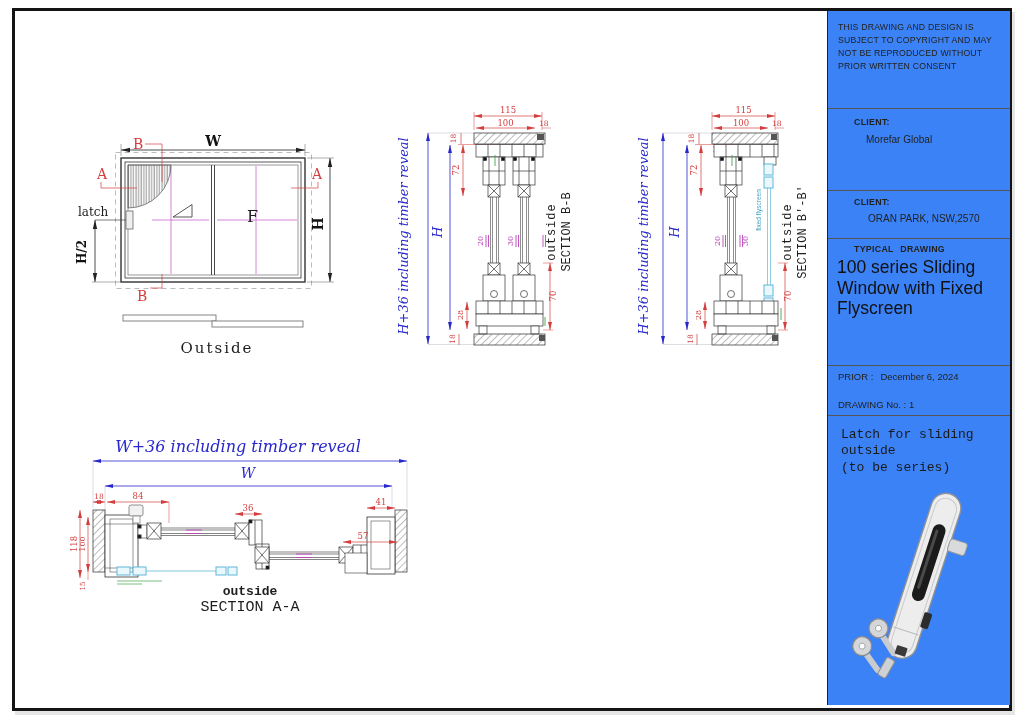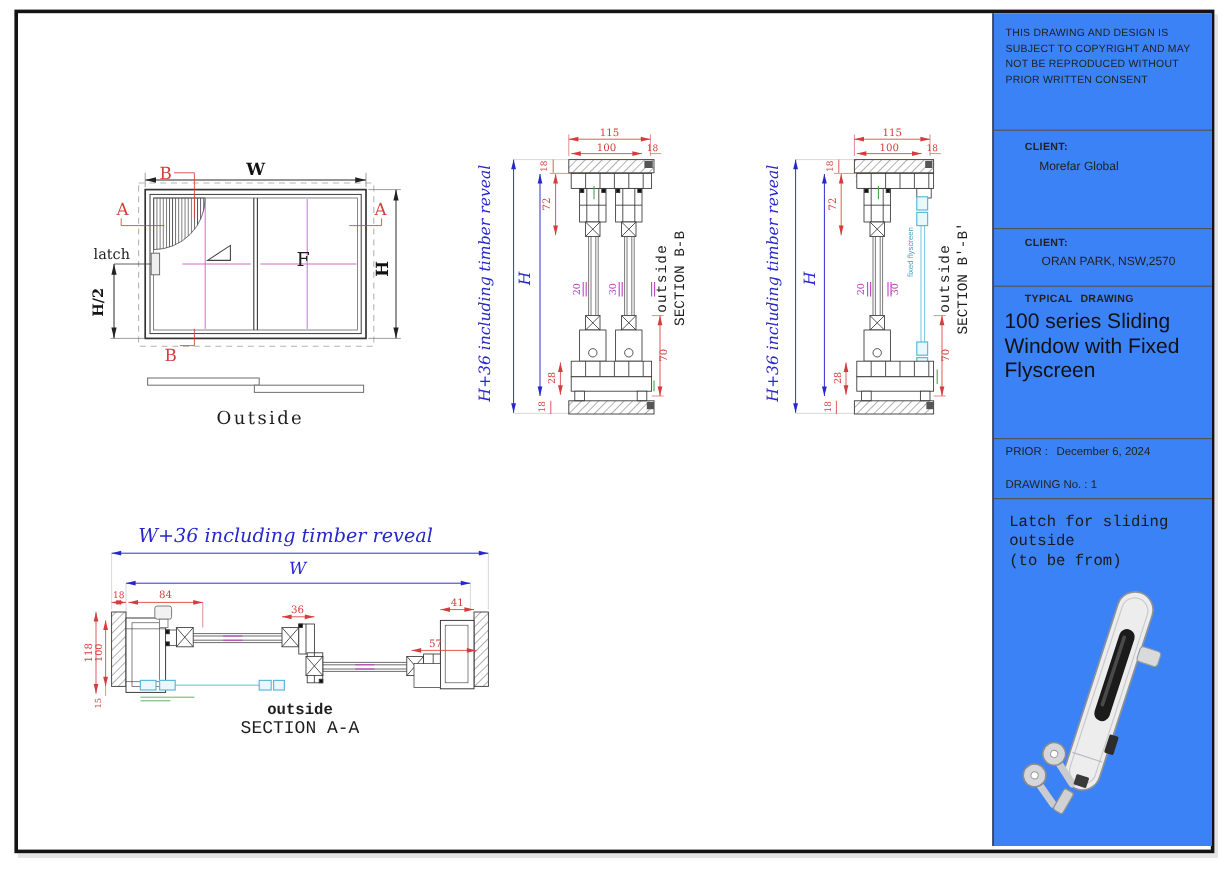--- a/index.html
+++ b/index.html
@@ -514,21 +514,21 @@
   <div class="tb-title">100 series Sliding Window with Fixed Flyscreen</div>
 
   <div class="tb-date">
     <span>PRIOR :</span><span class="v">December 6, 2024</span>
   </div>
   <div class="tb-dno">DRAWING No. : 1</div>
 
   <div class="latch-cap">
     <div>Latch for sliding</div>
     <div>outside</div>
-    <div>(to be from)</div>
+    <div>(to be series)</div>
   </div>
 
   <svg style="position:absolute;left:6px;top:470px" width="170" height="220" viewBox="0 0 170 220">
     <g transform="rotate(18 85 110)">
       <rect x="70" y="8" width="30" height="172" rx="15" fill="#ededee" stroke="#8e9297" stroke-width="1.4"></rect>
       <rect x="74" y="13" width="22" height="162" rx="11" fill="none" stroke="#c8cacc" stroke-width="1"></rect>
       <rect x="79" y="40" width="13" height="80" rx="6.5" fill="#1b1b1b"></rect>
       <rect x="82" y="46" width="3" height="62" rx="1.5" fill="#4a4a4a"></rect>
       <rect x="99" y="50" width="18" height="13" rx="3" fill="#d9dadb" stroke="#97999c" stroke-width="1"></rect>
       <rect x="97" y="128" width="8" height="16" rx="1.5" fill="#2c2c2c"></rect>

